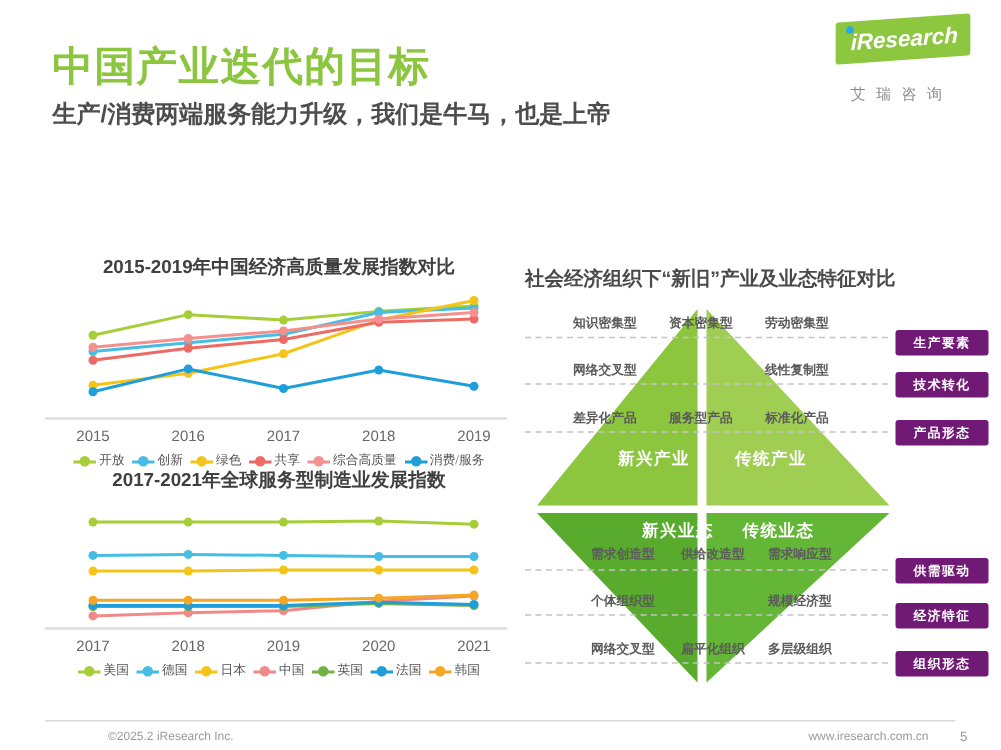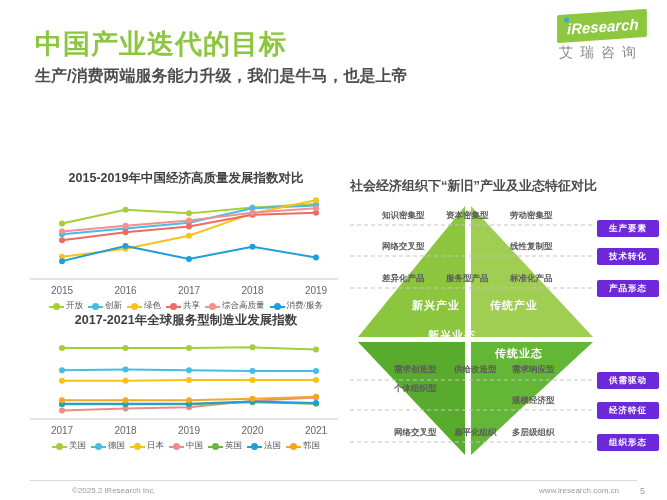--- a/index.html
+++ b/index.html
@@ -7,21 +7,21 @@
   body { font-family:"Liberation Sans","DejaVu Sans",sans-serif; }
   .page { position:relative; width:667px; height:500px; background:#fff; overflow:hidden; }
 
   
   .page-title { position:absolute; left:35px; top:26px; font-size:27px; font-weight:bold; color:#8CC63F; letter-spacing:1px; }
   .page-subtitle { position:absolute; left:35px; top:66px; font-size:16px; font-weight:bold; color:#4d4d4d;text-align:right; }
 
   .logo { position:absolute; right:22px; top:12px; width:88px; text-align:center; }
   .logo-shape { position:relative; display:inline-block; background:#8DC63F; color:#fff; font-weight:bold; font-style:italic; font-size:15px; padding:6px 8px 5px 10px; border-radius:2px; transform:rotate(-4deg) skewX(-4deg); }
   .logo-i-dot { position:absolute; left:7px; top:3px; width:5px; height:5px; border-radius:50%; background:#29ABE2; }
-  .logo-cn { margin-top:4px; font-size:14px; color:#8a8a8a; letter-spacing:7px; }
+  .logo-cn { margin-top:16px; font-size:10px; color:#8a8a8a; letter-spacing:7px; }
 
   
   .intro { position:absolute; left:35px; top:106px; width:606px; font-size:9.5px; line-height:1.65; color:#7a7a7a; text-align:justify; }
 
   
   .chart-block { position:absolute; left:30px; width:312px; }
   .cb1 { top:170px; } .cb2 { top:312px; }
   .chart-title { text-align:center; font-size:12.5px; font-weight:bold; color:#404040; margin-bottom:4px; }
   .chart-wrap { position:relative; width:308px; }
   .xlabels { position:relative; width:308px; height:13px; }
@@ -31,21 +31,21 @@
   .lg-mark { position:relative; width:15px; height:7px; }
   .lg-line { position:absolute; left:0; top:3px; width:15px; height:2px; }
   .lg-dot { position:absolute; left:4px; top:0; width:7px; height:7px; border-radius:50%; }
   .lg-label { font-size:8.5px; color:#555; white-space:nowrap; }
 
   
   .diagram-title { position:absolute; left:350px; top:177px; font-size:13px; font-weight:bold; color:#4a4a4a; }
   .diagram { position:absolute; left:350px; top:196px; width:315px; height:268px; }
   .dlabel { position:absolute; font-size:8.5px; font-weight:600; color:#5a5a5a; white-space:nowrap; }
   .dzone { position:absolute; font-size:11px; font-weight:bold; color:#fff; white-space:nowrap; letter-spacing:1px; }
-  .dtag { position:absolute; left:247px; width:62px; height:17px; line-height:17px; text-align:center; background:#6d28d9; color:#fff; font-size:8.5px; font-weight:bold; border-radius:2px; letter-spacing:1px; }
+  .dtag { position:absolute; left:247px; width:62px; height:17px; line-height:17px; text-align:center; background:#701a75; color:#fff; font-size:8.5px; font-weight:bold; border-radius:2px; letter-spacing:1px; }
 
   
   .source-note { position:absolute; left:35px; top:464px; font-size:8.5px; color:#8a8a8a; }
   .footer-divider { position:absolute; left:30px; right:30px; top:480px; border-top:1px solid #d9d9d9; }
   .footer-copy { position:absolute; left:32px; top:486px; font-size:8px; color:#9a9a9a;padding-left:40px; }
   .footer-url { position:absolute; right:48px; top:486px; font-size:8px; color:#9a9a9a; }
   .footer-page { position:absolute; right:22px; top:486px; font-size:9px; color:#9a9a9a; }
 </style>
 </head>
 <body>
@@ -280,38 +280,38 @@
       <line x1="0" y1="60" x2="244" y2="60" stroke="#c4c4c4" stroke-dasharray="4,3"></line>
       <line x1="0" y1="92" x2="244" y2="92" stroke="#c4c4c4" stroke-dasharray="4,3"></line>
       <line x1="0" y1="184" x2="244" y2="184" stroke="#c4c4c4" stroke-dasharray="4,3"></line>
       <line x1="0" y1="214" x2="244" y2="214" stroke="#c4c4c4" stroke-dasharray="4,3"></line>
       <line x1="0" y1="246" x2="244" y2="246" stroke="#c4c4c4" stroke-dasharray="4,3"></line>
     </svg>
 
     
     <div class="dzone" style="left:62px;top:102px">新兴产业</div>
     <div class="dzone" style="left:140px;top:102px">传统产业</div>
-    <div class="dzone" style="left:78px;top:132px">新兴业态</div>
+    <div class="dzone" style="left:78px;top:150px">新兴业态</div>
     <div class="dzone" style="left:145px;top:150px">传统业态</div>
 
     
     <div class="dlabel" style="left:32px;top:14px">知识密集型</div>
     <div class="dlabel" style="left:96px;top:14px">资本密集型</div>
     <div class="dlabel" style="left:160px;top:14px">劳动密集型</div>
     <div class="dlabel" style="left:32px;top:45px">网络交叉型</div>
     <div class="dlabel" style="left:160px;top:45px">线性复制型</div>
     <div class="dlabel" style="left:32px;top:77px">差异化产品</div>
     <div class="dlabel" style="left:96px;top:77px">服务型产品</div>
     <div class="dlabel" style="left:160px;top:77px">标准化产品</div>
 
     
     <div class="dlabel" style="left:44px;top:168px">需求创造型</div>
     <div class="dlabel" style="left:104px;top:168px">供给改造型</div>
     <div class="dlabel" style="left:162px;top:168px">需求响应型</div>
-    <div class="dlabel" style="left:44px;top:187px">个体组织型</div>
+    <div class="dlabel" style="left:44px;top:199px">个体组织型</div>
     <div class="dlabel" style="left:162px;top:199px">规模经济型</div>
     <div class="dlabel" style="left:44px;top:231px">网络交叉型</div>
     <div class="dlabel" style="left:104px;top:231px">扁平化组织</div>
     <div class="dlabel" style="left:162px;top:231px">多层级组织</div>
 
     
     <div class="dtag" style="top:24px">生产要素</div>
     <div class="dtag" style="top:52px">技术转化</div>
     <div class="dtag" style="top:84px">产品形态</div>
     <div class="dtag" style="top:176px">供需驱动</div>

